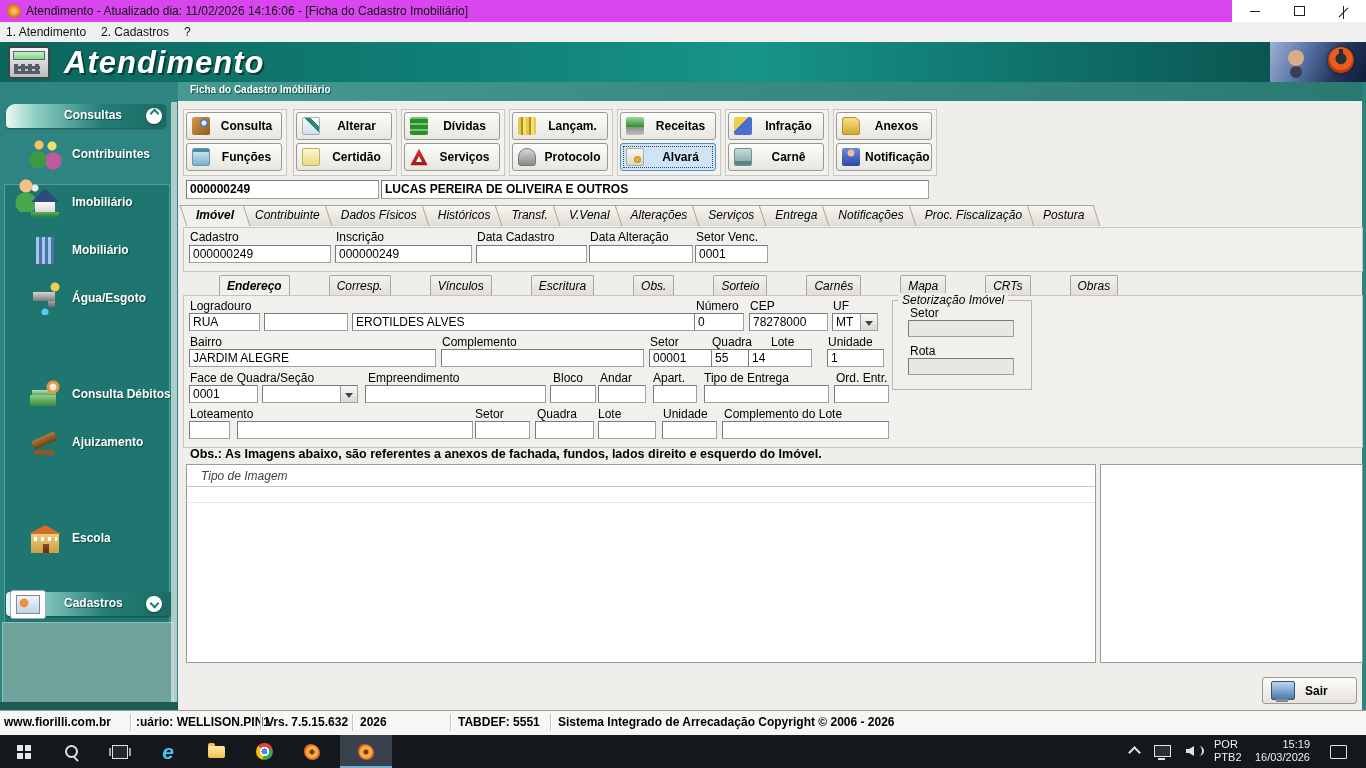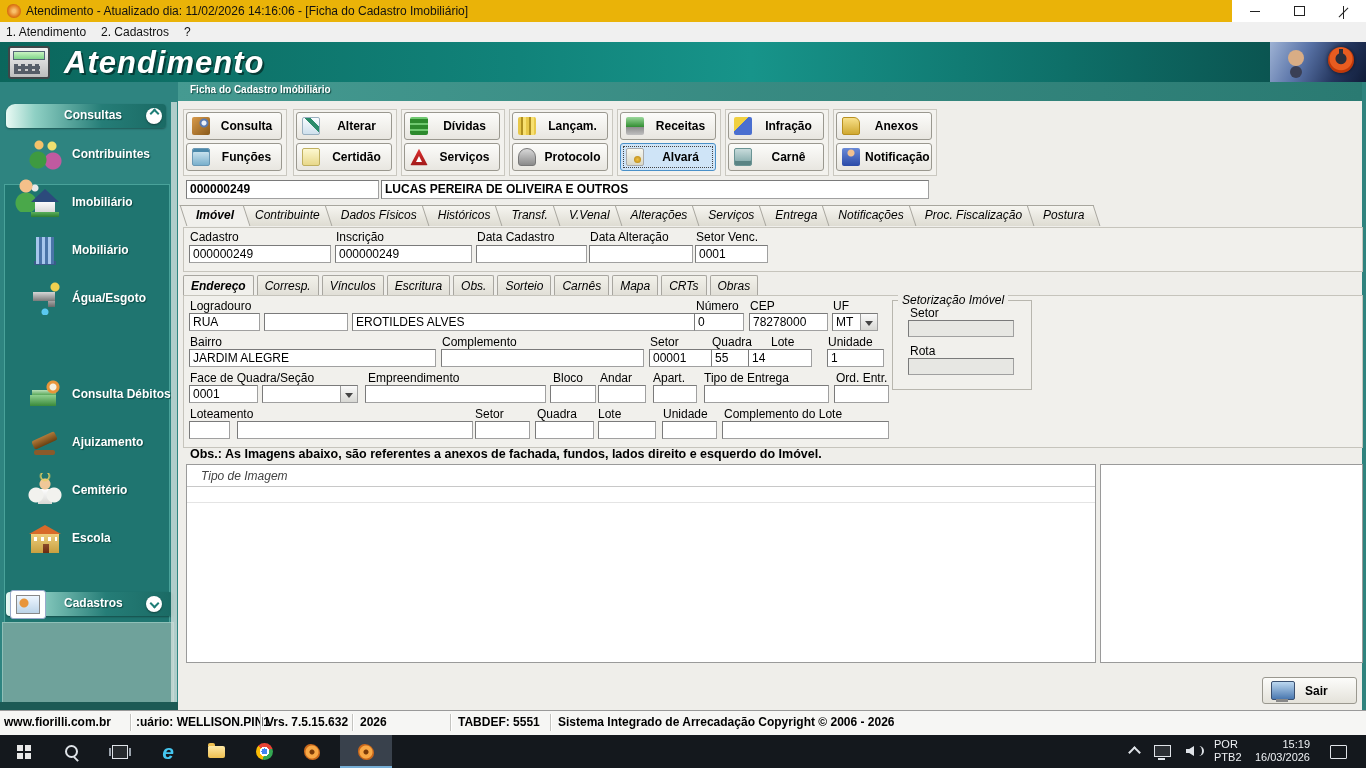--- a/index.html
+++ b/index.html
@@ -1,20 +1,20 @@
 <!DOCTYPE html>
 <html><head>
 <meta charset="utf-8">
 <style>
   html,body{margin:0;padding:0;background:#333;}
   .screen{position:relative;width:1366px;height:768px;overflow:hidden;background:#efeeea;
           font-family:"Liberation Sans",sans-serif;font-size:12px;color:#000;}
   .abs{position:absolute;}
   
-  .titlebar{left:0;top:0;width:1366px;height:22px;background:#eab308;border-bottom:1px solid #e2e2e2;}
+  .titlebar{left:0;top:0;width:1366px;height:22px;background:#d946ef;border-bottom:1px solid #e2e2e2;}
   .title-text{left:26px;top:4px;font-size:12px;color:#111;white-space:nowrap;}
   .app-ico{left:7px;top:4px;width:14px;height:14px;border-radius:45% 55% 50% 50%;
            background:radial-gradient(circle at 50% 50%,#f8c06a 15%,#e07818 60%,#a84c08);}
   .wbtn{top:0;width:45px;height:22px;display:flex;align-items:center;justify-content:center;background:#fff;}
   .glyph-min{width:10px;height:1px;background:#222;}
   .glyph-max{width:9px;height:8px;border:1px solid #222;}
   .glyph-close{position:relative;width:11px;height:11px;}
   .glyph-close::before,.glyph-close::after{content:"";position:absolute;left:5px;top:0;width:1px;height:13px;background:#222;}
   .glyph-close::before{transform:rotate(45deg);}
   .menubar{left:0;top:22px;width:1366px;height:20px;background:#f0f0f0;}
@@ -142,21 +142,21 @@
   .mtabs{position:absolute;left:183px;top:204px;display:flex;height:22px;align-items:flex-end;}
   .mtab{position:relative;height:21px;line-height:20px;padding:0 13px;font-style:italic;cursor:pointer;white-space:nowrap;}
   .mtab+.mtab{margin-left:-5px;}
   .mtab::before{content:"";position:absolute;inset:0;transform:skewX(18deg);
     background:linear-gradient(#f6f5f0,#dedcd2);border:1px solid #a8a69e;border-bottom:none;z-index:0;}
   .mtab span{position:relative;z-index:1;}
   .mtab.active{font-weight:bold;z-index:3;}
   .mtab.active::before{background:#f1f0ec;}
   .stabs{position:absolute;left:183px;top:275px;display:flex;height:21px;}
   .stab{border:1px solid #a8a6a0;border-bottom:none;background:linear-gradient(#f2f1ea,#e0ded6);
-    padding:3px 7px 0 7px;font-style:italic;margin-right:3px;border-radius:2px 2px 0 0;cursor:pointer;white-space:nowrap;}
+    padding:3px 7px 0 7px;font-style:italic;margin-right:3px;border-radius:2px 2px 0 0;cursor:pointer;white-space:nowrap;margin-left:36px;}
   .stab.active{background:#f1f0ec;font-weight:bold;}
   .groupbox{position:absolute;border:1px solid #b8b6ae;box-sizing:border-box;}
   .legend{position:absolute;font-style:italic;background:#efeeea;padding:0 4px;white-space:nowrap;}
   .obs{position:absolute;font-weight:bold;font-size:12.5px;white-space:nowrap;}
   .grid{position:absolute;background:#fff;border:1px solid #9a9a9a;box-sizing:border-box;}
   .grid-head{height:21px;border-bottom:1px solid #c8c8c8;display:flex;align-items:center;padding-left:14px;
     font-style:italic;color:#444;}
   .grid-row{height:15px;border-bottom:1px solid #e4e4e4;}
   .sair-btn{position:absolute;left:1262px;top:677px;width:95px;height:27px;display:flex;align-items:center;gap:10px;
     padding:0 8px;box-sizing:border-box;background:linear-gradient(#fcfcfa,#e4e2da);border:1px solid #9a988f;
@@ -259,24 +259,20 @@
         <span class="slabel">Água/Esgoto</span>
       </div>
     <div class="abs sitem" style="top:288px">
         <span class="sic si-debitos"></span>
         <span class="slabel">Consulta Débitos</span>
       </div>
     <div class="abs sitem" style="top:336px">
         <span class="sic si-ajuizamento"></span>
         <span class="slabel">Ajuizamento</span>
       </div>
-    <div class="abs sitem" style="top:384px">
-        <span class="sic si-cemiterio"></span>
-        <span class="slabel">Cemitério</span>
-      </div>
     <div class="abs sitem" style="top:432px">
         <span class="sic si-escola"></span>
         <span class="slabel">Escola</span>
       </div>
 
     <div class="abs sec-bar" style="left:6px;top:510px;width:160px;border-radius:4px;padding-left:7px;">
       <span class="sec-label">Cadastros</span>
       <span class="chev down" style="left:140px;top:4px;">
           <i></i>
         </span>

